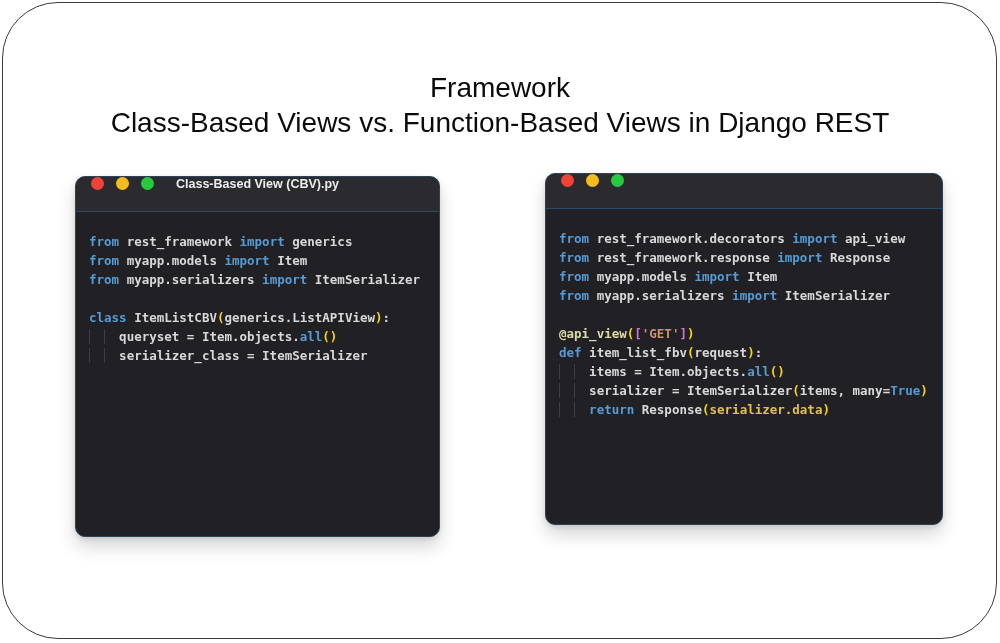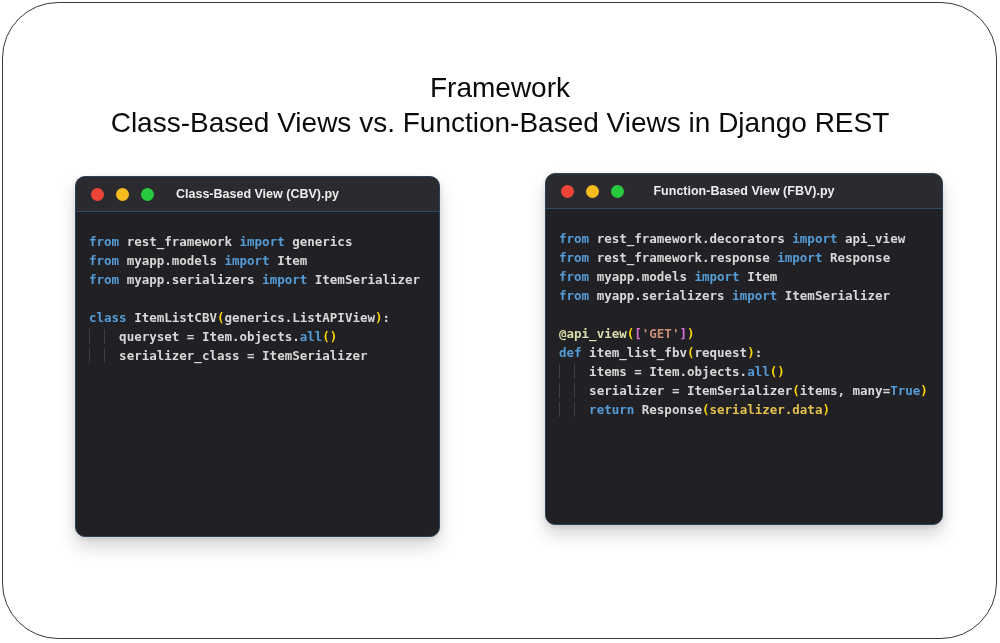--- a/index.html
+++ b/index.html
@@ -22,21 +22,21 @@
     border:1px solid #2e4357; border-radius:10px;
     box-shadow:0 10px 18px rgba(0,0,0,0.16), 0 2px 5px rgba(0,0,0,0.10);
     overflow:hidden;
   }
   .window.left  { left:75px;  top:176px; width:365px; height:361px; }
   .window.right { left:545px; top:173px; width:398px; height:352px; }
 
   .titlebar {
     position:relative; height:35px; background:#2b2b2f;
     border-bottom:1px solid #2b4b68;
-    display:flex; align-items:center; padding-left:15px;
+    display:flex; align-items:flex-start; padding-left:15px;
   }
   .lights { display:flex; gap:12px; }
   .light { width:13px; height:13px; border-radius:50%; }
   .light.red    { background:#ee4437; }
   .light.yellow { background:#f4bc1c; }
   .light.green  { background:#27c93f; }
 
   .win-title {
     position:absolute; left:0; right:0; text-align:center;
     color:#ededed; font-size:12.5px; font-weight:700;
@@ -80,16 +80,15 @@
   <div class="code"><div class="line"><span style="color: rgb(85, 156, 214);">from</span><span style="color: rgb(216, 216, 216);"> rest_framework </span><span style="color: rgb(85, 156, 214);">import</span><span style="color: rgb(216, 216, 216);"> generics</span></div><div class="line"><span style="color: rgb(85, 156, 214);">from</span><span style="color: rgb(216, 216, 216);"> myapp.models </span><span style="color: rgb(85, 156, 214);">import</span><span style="color: rgb(216, 216, 216);"> Item</span></div><div class="line"><span style="color: rgb(85, 156, 214);">from</span><span style="color: rgb(216, 216, 216);"> myapp.serializers </span><span style="color: rgb(85, 156, 214);">import</span><span style="color: rgb(216, 216, 216);"> ItemSerializer</span></div><div class="line">&nbsp;</div><div class="line"><span style="color: rgb(85, 156, 214);">class</span><span style="color: rgb(216, 216, 216);"> ItemListCBV</span><span style="color: rgb(255, 214, 2);">(</span><span style="color: rgb(216, 216, 216);">generics.ListAPIView</span><span style="color: rgb(255, 214, 2);">)</span><span style="color: rgb(216, 216, 216);">:</span></div><div class="line"><span class="ind" style="color: rgb(216, 216, 216);">    </span><span style="color: rgb(216, 216, 216);">queryset = Item.objects.</span><span style="color: rgb(85, 156, 214);">all</span><span style="color: rgb(255, 214, 2);">()</span></div><div class="line"><span class="ind" style="color: rgb(216, 216, 216);">    </span><span style="color: rgb(216, 216, 216);">serializer_class = ItemSerializer</span></div></div>
 </div>
 
 <div class="window right">
   <div class="titlebar">
     <div class="lights">
       <span class="light red"></span>
       <span class="light yellow"></span>
       <span class="light green"></span>
     </div>
-    <div class="win-title">Function-Based View (FBV).py</div>
   </div>
   <div class="code"><div class="line"><span style="color: rgb(85, 156, 214);">from</span><span style="color: rgb(216, 216, 216);"> rest_framework.decorators </span><span style="color: rgb(85, 156, 214);">import</span><span style="color: rgb(216, 216, 216);"> api_view</span></div><div class="line"><span style="color: rgb(85, 156, 214);">from</span><span style="color: rgb(216, 216, 216);"> rest_framework.response </span><span style="color: rgb(85, 156, 214);">import</span><span style="color: rgb(216, 216, 216);"> Response</span></div><div class="line"><span style="color: rgb(85, 156, 214);">from</span><span style="color: rgb(216, 216, 216);"> myapp.models </span><span style="color: rgb(85, 156, 214);">import</span><span style="color: rgb(216, 216, 216);"> Item</span></div><div class="line"><span style="color: rgb(85, 156, 214);">from</span><span style="color: rgb(216, 216, 216);"> myapp.serializers </span><span style="color: rgb(85, 156, 214);">import</span><span style="color: rgb(216, 216, 216);"> ItemSerializer</span></div><div class="line">&nbsp;</div><div class="line"><span style="color: rgb(220, 220, 170);">@api_view</span><span style="color: rgb(255, 214, 2);">(</span><span style="color: rgb(214, 112, 214);">[</span><span style="color: rgb(206, 145, 120);">'GET'</span><span style="color: rgb(214, 112, 214);">]</span><span style="color: rgb(255, 214, 2);">)</span></div><div class="line"><span style="color: rgb(85, 156, 214);">def</span><span style="color: rgb(216, 216, 216);"> item_list_fbv</span><span style="color: rgb(255, 214, 2);">(</span><span style="color: rgb(216, 216, 216);">request</span><span style="color: rgb(255, 214, 2);">)</span><span style="color: rgb(216, 216, 216);">:</span></div><div class="line"><span class="ind" style="color: rgb(216, 216, 216);">    </span><span style="color: rgb(216, 216, 216);">items = Item.objects.</span><span style="color: rgb(85, 156, 214);">all</span><span style="color: rgb(255, 214, 2);">()</span></div><div class="line"><span class="ind" style="color: rgb(216, 216, 216);">    </span><span style="color: rgb(216, 216, 216);">serializer = ItemSerializer</span><span style="color: rgb(255, 214, 2);">(</span><span style="color: rgb(216, 216, 216);">items, many=</span><span style="color: rgb(85, 156, 214);">True</span><span style="color: rgb(255, 214, 2);">)</span></div><div class="line"><span class="ind" style="color: rgb(216, 216, 216);">    </span><span style="color: rgb(85, 156, 214);">return</span><span style="color: rgb(216, 216, 216);"> Response</span><span style="color: rgb(255, 214, 2);">(</span><span style="color: rgb(227, 192, 78);">serializer.data</span><span style="color: rgb(255, 214, 2);">)</span></div></div>
 </div>
 
 </body></html>

